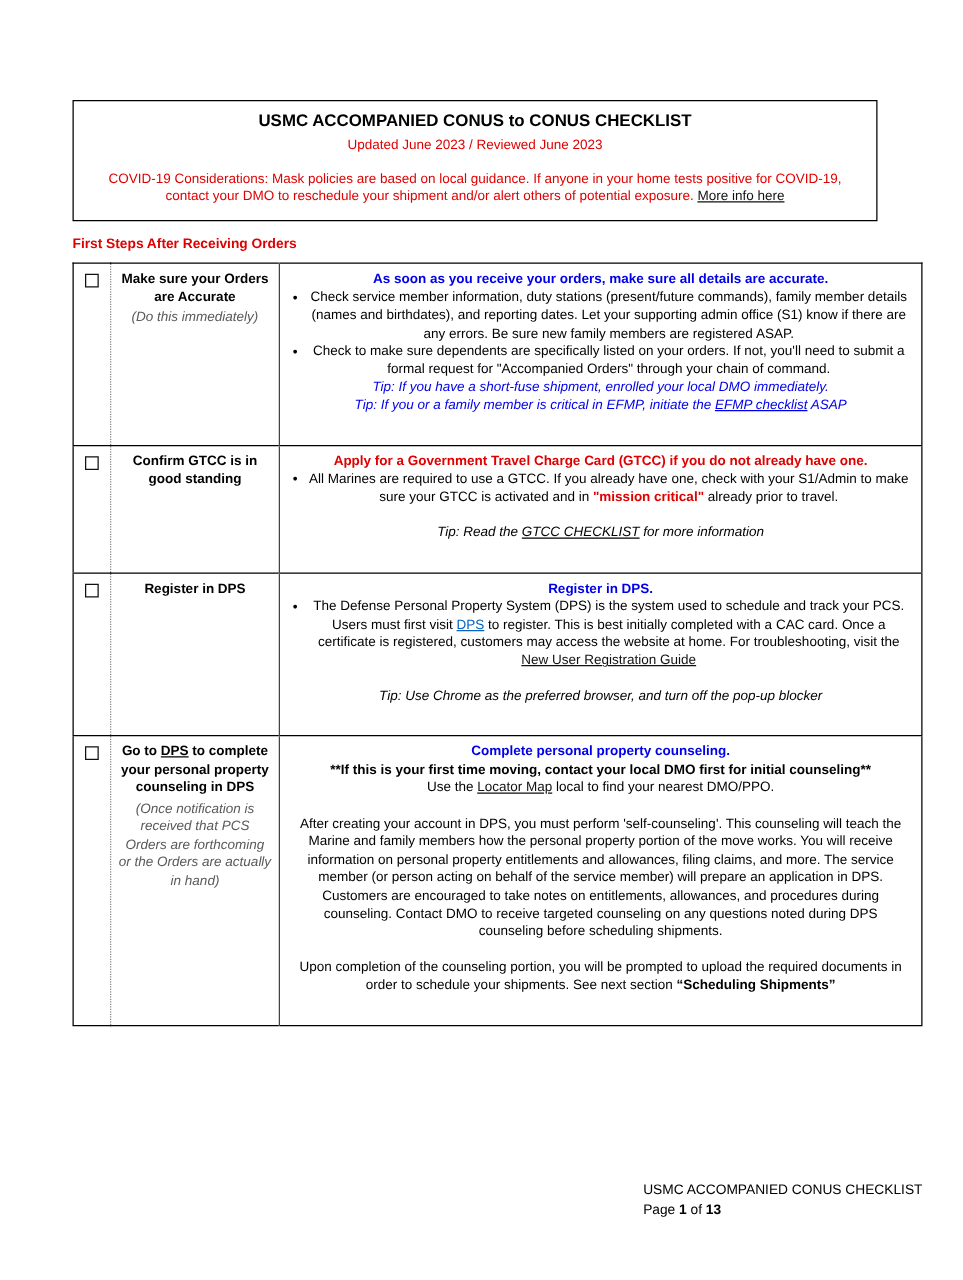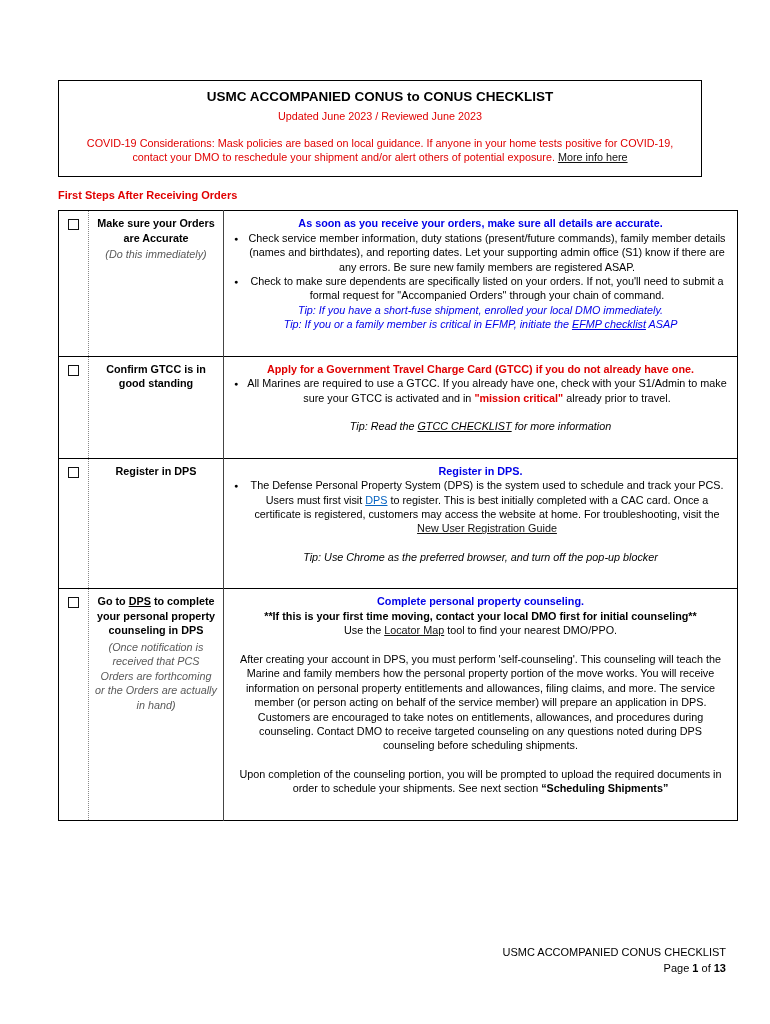--- a/index.html
+++ b/index.html
@@ -38,21 +38,21 @@
   .red-bold { color:var(--red,#e00000); font-weight:bold; }
   .bold { font-weight:bold; }
   .sp { height:14px; }
 
   .link { text-decoration:underline; cursor:pointer; }
   .link-blue { color:var(--link,#0563c1); }
   .link-dark { color:#111; }
   .link-inherit { color:inherit; }
 
   
-  .footer { position:absolute; right:44px; bottom:48px; text-align:right; font-size:11px; line-height:1.4; }
+  .footer { position:absolute; right:32px; bottom:48px; text-align:left; font-size:11px; line-height:1.4; }
   .footer b { font-weight:bold; }
 </style>
 </head>
 <body>
 
 <div class="page">
   <div class="content">
 
     <div class="header-box">
       <div class="doc-title">USMC ACCOMPANIED CONUS to CONUS CHECKLIST</div>
@@ -116,21 +116,21 @@
         <td class="cell-check">
           <div class="checkbox"></div>
         </td>
         <td class="cell-label">
           <div class="row-title"><span>Go to </span><a class="link link-inherit">DPS</a><span> to complete your personal property counseling in DPS</span></div>
           <div class="row-note">(Once notification is received that PCS Orders are forthcoming or the Orders are actually in hand)</div>
         </td>
         <td class="cell-content">
           <div class="lead-blue">Complete personal property counseling.</div>
           <div class="bold">**If this is your first time moving, contact your local DMO first for initial counseling**</div>
-          <div><span>Use the </span><a class="link link-dark">Locator Map</a><span> tool to find your nearest DMO/PPO.</span></div>
+          <div><span>Use the </span><a class="link link-dark">Locator Map</a><span> local to find your nearest DMO/PPO.</span></div>
           <div class="sp"></div>
           <div>After creating your account in DPS, you must perform 'self-counseling'. This counseling will teach the Marine and family members how the personal property portion of the move works. You will receive information on personal property entitlements and allowances, filing claims, and more. The service member (or person acting on behalf of the service member) will prepare an application in DPS. Customers are encouraged to take notes on entitlements, allowances, and procedures during counseling. Contact DMO to receive targeted counseling on any questions noted during DPS counseling before scheduling shipments.</div>
           <div class="sp"></div>
           <div><span>Upon completion of the counseling portion, you will be prompted to upload the required documents in order to schedule your shipments. See next section </span><span class="bold">“Scheduling Shipments”</span></div>
         </td>
       </tr>
     </tbody>
       </table>
   </div>
 

